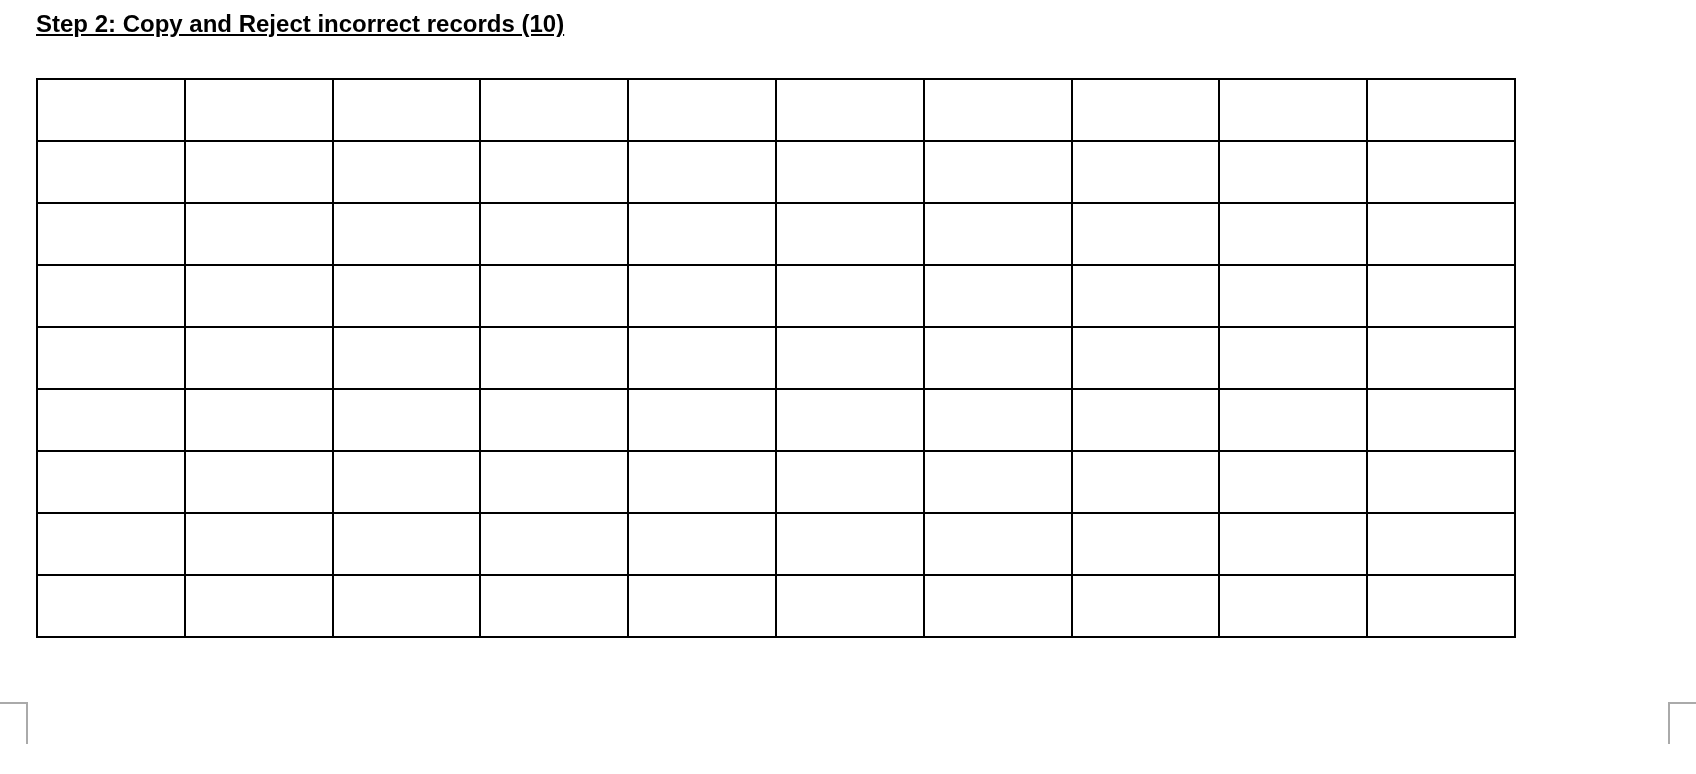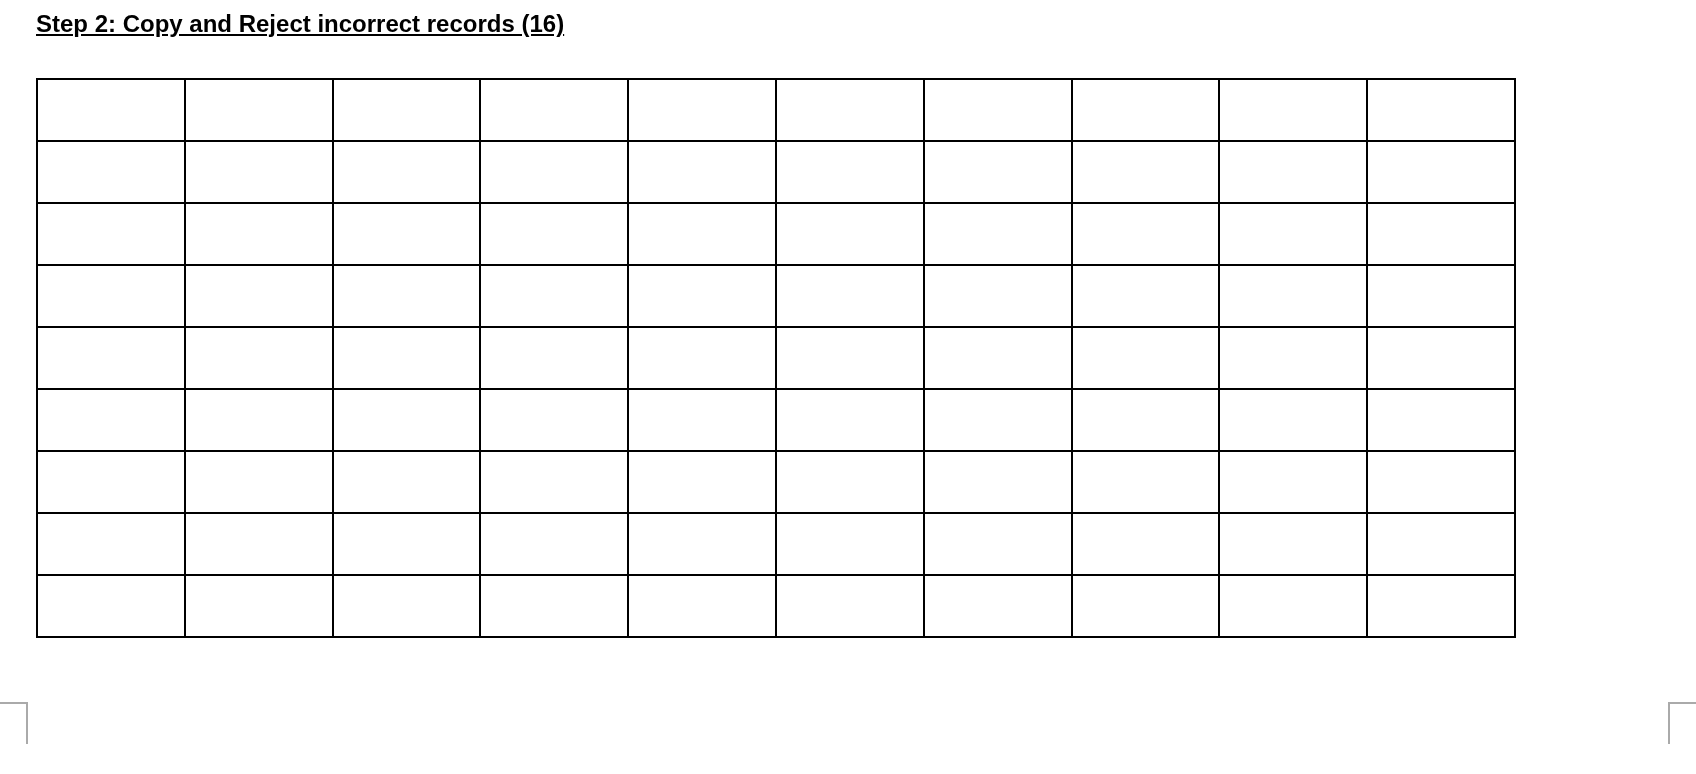--- a/index.html
+++ b/index.html
@@ -40,21 +40,21 @@
       border-right: 2px solid #aaa;
     }
     .corner-right {
       right: 0;
       border-left: 2px solid #aaa;
     }
   </style>
 </head>
 <body>
 
-<div class="heading">Step 2: Copy and Reject incorrect records (16)</div>
+<div class="heading">Step 2: Copy and Reject incorrect records (10)</div>
 
 <table class="grid-table">
   <tbody>
     <tr>
       <td></td>
       <td></td>
       <td></td>
       <td></td>
       <td></td>
       <td></td>

